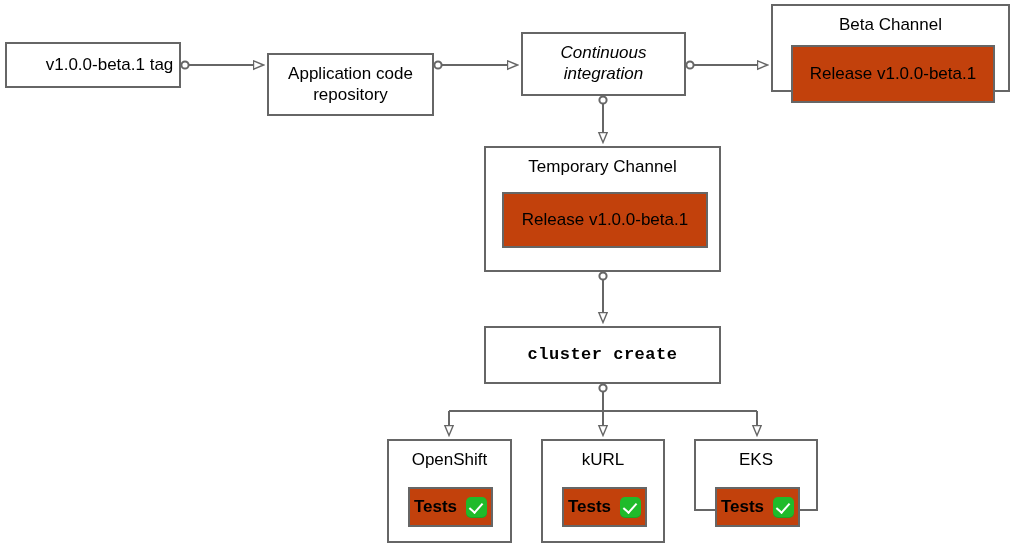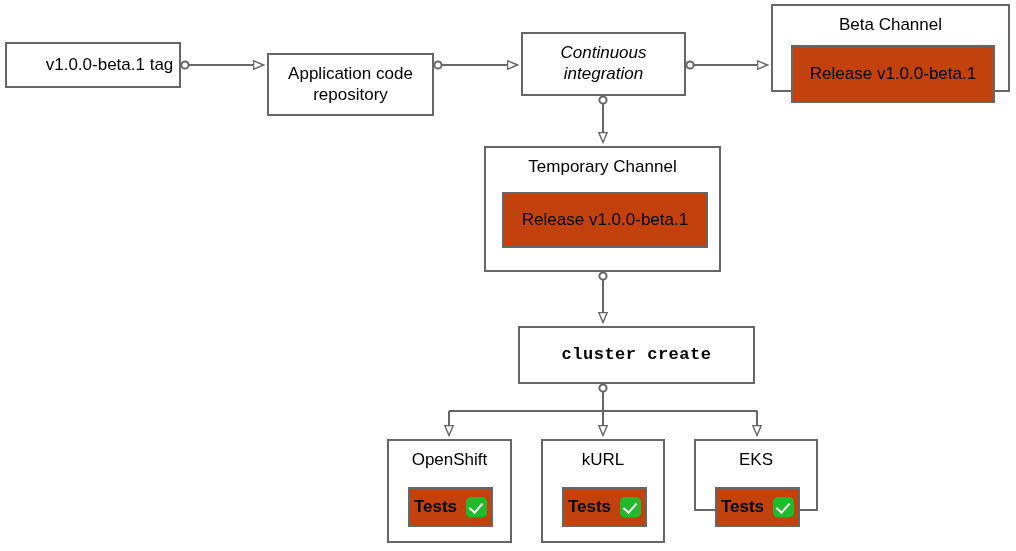--- a/index.html
+++ b/index.html
@@ -155,21 +155,21 @@
     </div>
   </div>
 
   <div class="node container" style="left:484px; top:146px; width:237px; height:126px;">
     <div class="container-title">Temporary Channel</div>
     <div class="inner-box" style="left:16px; top:44px; width:206px; height:56px;">
       <span>Release v1.0.0-beta.1</span>
     </div>
   </div>
 
-  <div class="node" style="left:484px; top:326px; width:237px; height:58px;margin-left:34px;">
+  <div class="node" style="left:484px; top:326px; width:237px; height:58px;">
     <span class="mono">cluster create</span>
   </div>
 
   <div class="node container" style="left:387px; top:439px; width:125px; height:104px;">
     <div class="container-title">OpenShift</div>
     <div class="inner-box" style="left:19px; top:46px; width:85px; height:40px;">
       <span class="tests-row">
         <span>Tests</span>
         <span class="check-badge"></span>
       </span>

